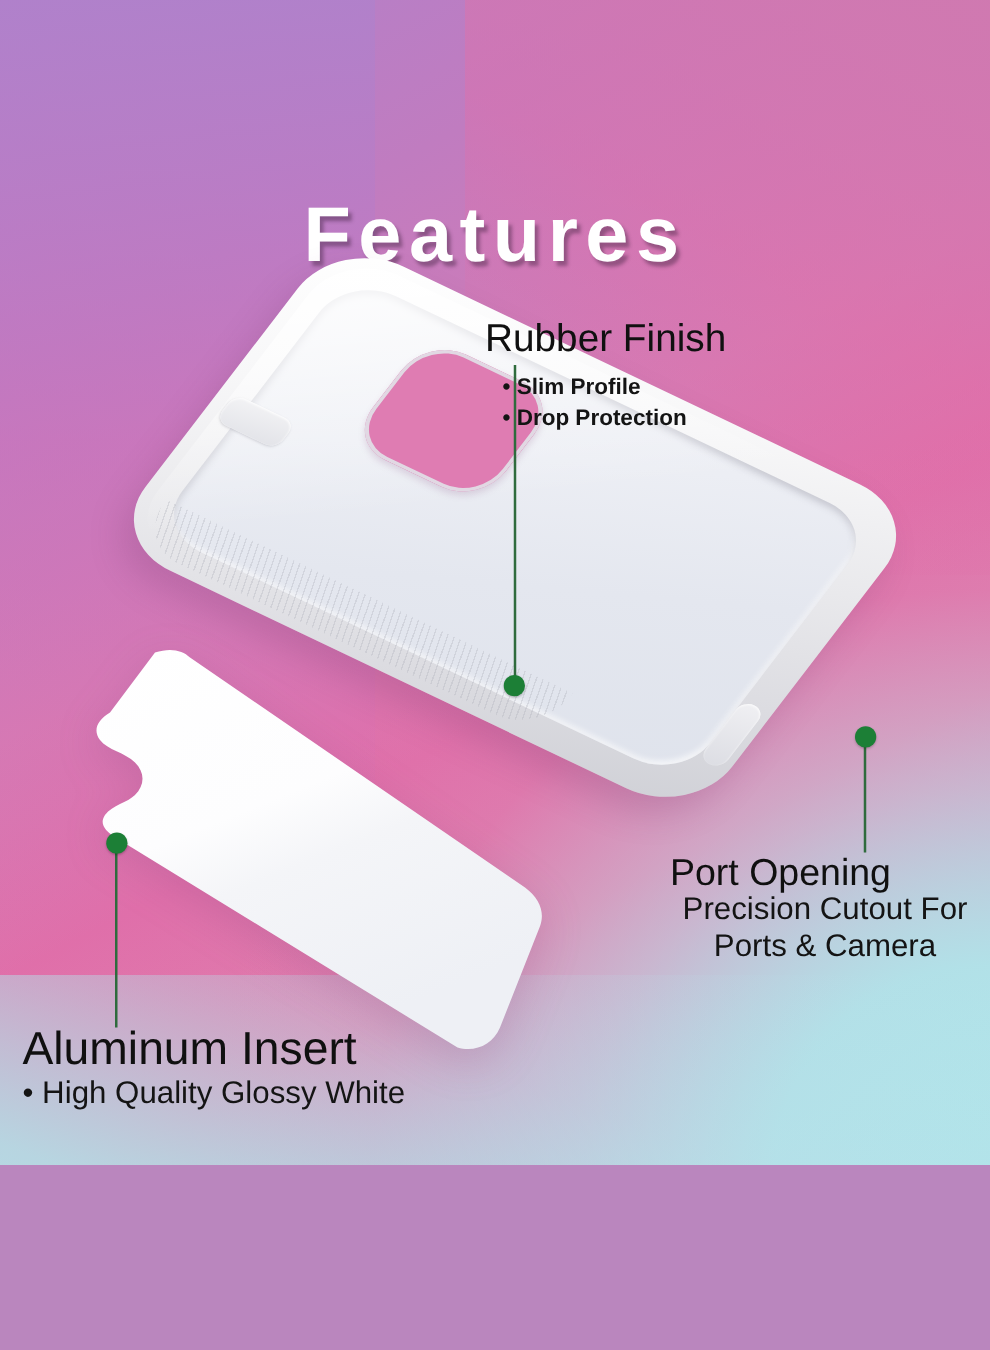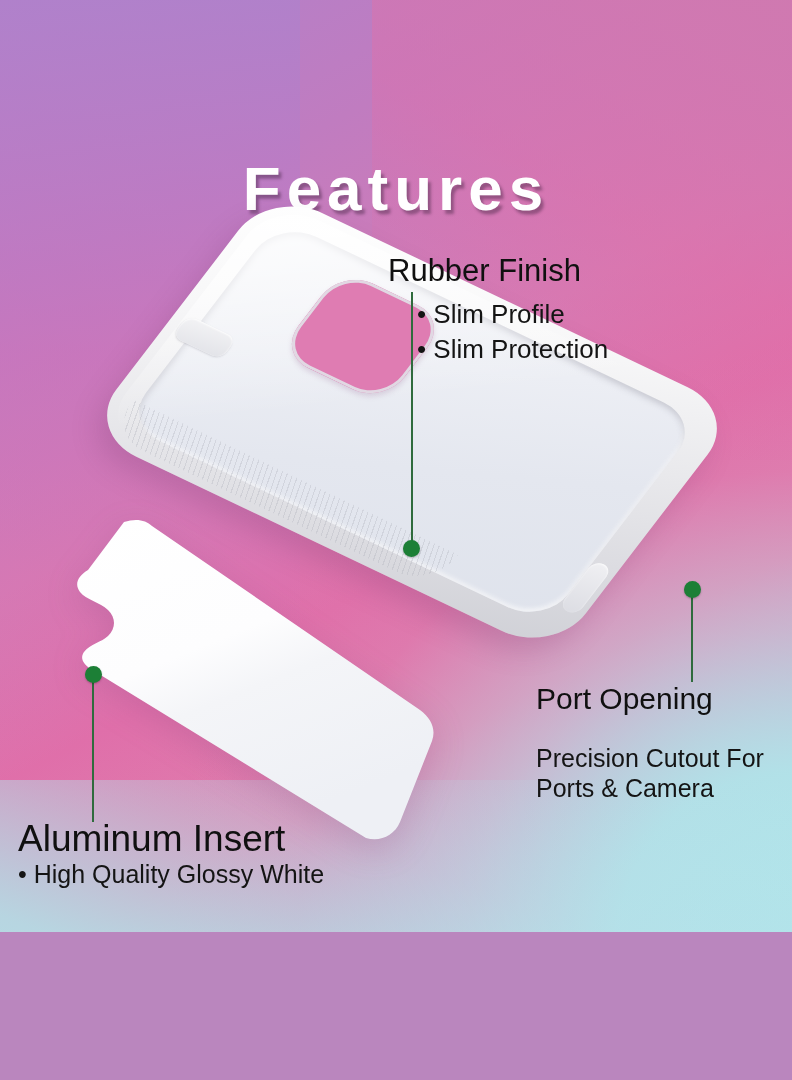--- a/index.html
+++ b/index.html
@@ -200,25 +200,25 @@
     white-space: nowrap;
   }
   .callout-body {
     position: absolute;
     color: #141414;
     line-height: 1.18;
     white-space: nowrap;
   }
 
   #rubber-heading { left: 388px; top: 255px; font-size: 31px; }
-  #rubber-list    { left: 417px; top: 299px; font-size: 26px; }
+  #rubber-list    { left: 402px; top: 299px; font-size: 18px; font-weight: bold; }
   #rubber-list div { margin-bottom: 4px; }
 
   #port-heading { left: 536px; top: 683px; font-size: 30px; }
-  #port-body    { left: 536px; top: 744px; font-size: 25px; width: 248px; white-space: normal; }
+  #port-body    { left: 536px; top: 713px; font-size: 25px; width: 248px; text-align: center; white-space: normal; }
 
   #alum-heading { left: 18px; top: 820px; font-size: 37px; }
   #alum-body    { left: 18px; top: 860px; font-size: 25px; }
   #alum-body div { margin-bottom: 2px; text-align: right; }
   .indent { padding-left: 14px; }
 </style>
 </head>
 <body>
 
 <div id="page">
@@ -273,21 +273,21 @@
 
   <div class="leader" style="left:691px; top:590px; height:92px;"></div>
   <div class="dot" style="left:684px; top:581px;"></div>
 
   <div class="leader" style="left:92px; top:676px; height:146px;"></div>
   <div class="dot" style="left:85px; top:666px;"></div>
 
   <div class="callout-heading" id="rubber-heading">Rubber Finish</div>
   <div class="callout-body" id="rubber-list">
     <div>• Slim Profile</div>
-    <div>• Slim Protection</div>
+    <div>• Drop Protection</div>
   </div>
 
   <div class="callout-heading" id="port-heading">Port Opening</div>
   <div class="callout-body" id="port-body">Precision Cutout For Ports &amp; Camera</div>
 
   <div class="callout-heading" id="alum-heading">Aluminum Insert</div>
   <div class="callout-body" id="alum-body">
     <div>• High Quality Glossy White</div>
   </div>
 

